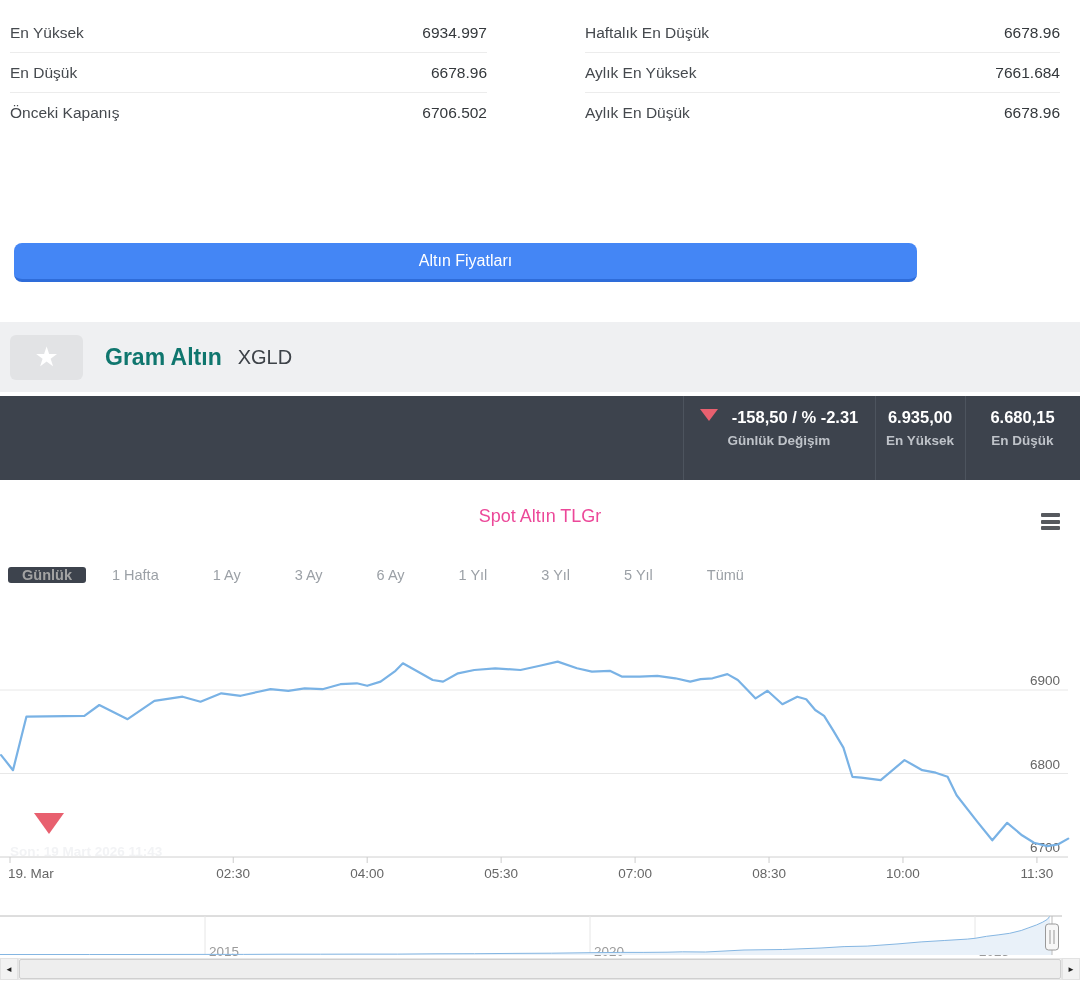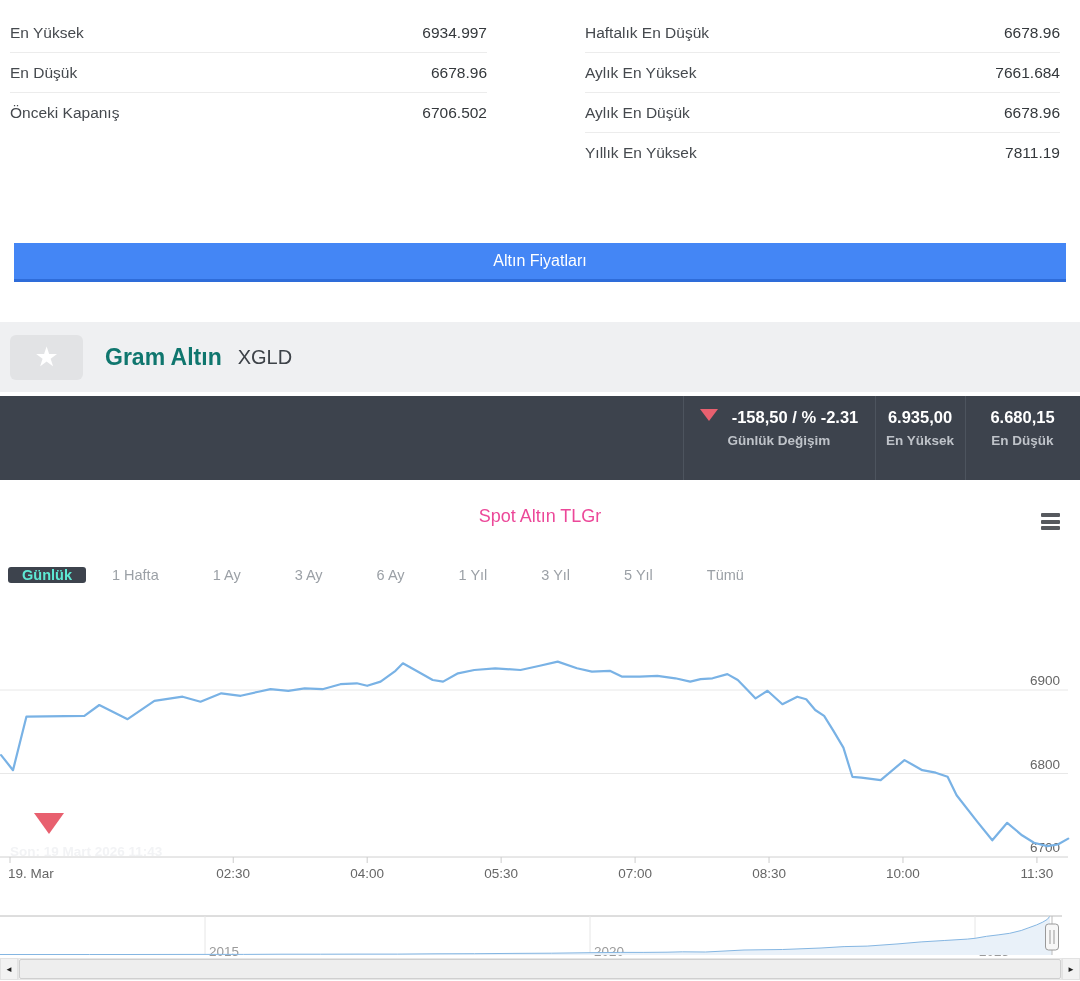--- a/index.html
+++ b/index.html
@@ -10,22 +10,22 @@
   .stats{position:absolute;top:13px;left:10px;width:1050px;display:flex;}
   .scol{width:477px;}
   .scol.right{width:475px;margin-left:98px;}
   .srow{height:39px;display:flex;align-items:center;justify-content:space-between;
         border-bottom:1px solid #ececec;}
   .srow:last-child{border-bottom:none;}
   .slabel{font-size:15.5px;color:#45494e;}
   .svalue{font-size:15.5px;color:#34383c;}
 
   
-  .btn-blue{position:absolute;top:243px;left:14px;width:1052px;height:36px;
-        background:#4486f5;border-bottom:3px solid #2e6cd9;border-radius:0;
+  .btn-blue{position:absolute;top:243px;left:14px;width:903px;height:36px;
+        background:#4486f5;border-bottom:3px solid #2e6cd9;border-radius:8px;
         color:#fff;font-size:16px;display:flex;align-items:center;justify-content:center;
         cursor:pointer;}
 
   
   .band{position:absolute;top:322px;left:0;width:1080px;height:70px;background:#eff0f2;
         display:flex;align-items:center;}
   .star-btn{margin-left:10px;width:73px;height:45px;background:#e2e3e5;border-radius:6px;
         display:flex;align-items:center;justify-content:center;color:#fff;font-size:27px;
         cursor:pointer;}
   .iname{margin-left:22px;color:#0f766e;font-size:23px;font-weight:bold;}
@@ -48,21 +48,21 @@
 
   
   .ctitle{position:absolute;top:506px;left:0;width:1080px;text-align:center;
         font-size:18px;color:#ec4899;}
   .menu-icon{position:absolute;top:513px;left:1041px;width:19px;cursor:pointer;}
   .menu-icon span{display:block;height:4px;background:#56595e;margin-bottom:2.5px;border-radius:1px;}
 
   
   .tabs{position:absolute;top:559px;left:8px;display:flex;align-items:center;}
   .tab{color:#9ba0a6;font-size:14.5px;padding:8px 0;margin-right:54px;cursor:pointer;white-space:nowrap;}
-  .tab.active{background:#3d434d;color:#5eead4;font-weight:bold;padding:0 14px;border-radius:3px;
+  .tab.active{background:#3d434d;color:#a3a3a3;font-weight:bold;padding:0 14px;border-radius:3px;
         margin-right:26px;}
 
   
   svg{position:absolute;left:0;}
   #main-chart{top:598px;}
   #nav-chart{top:890px;}
 
   
   .sbar{position:absolute;top:958px;left:0;width:1080px;height:22px;}
   .sbtn{position:absolute;top:0;width:18px;height:22px;background:#f2f2f2;border:1px solid #e2e2e2;
@@ -100,24 +100,20 @@
         <span class="slabel">Haftalık En Düşük</span>
         <span class="svalue">6678.96</span>
       </div>
       <div class="srow">
         <span class="slabel">Aylık En Yüksek</span>
         <span class="svalue">7661.684</span>
       </div>
       <div class="srow">
         <span class="slabel">Aylık En Düşük</span>
         <span class="svalue">6678.96</span>
-      </div>
-      <div class="srow">
-        <span class="slabel">Yıllık En Yüksek</span>
-        <span class="svalue">7811.19</span>
       </div>
     </div>
   </div>
 
   <div class="btn-blue">Altın Fiyatları</div>
 
   <div class="band">
     <div class="star-btn">
       <span>★</span>
     </div>

